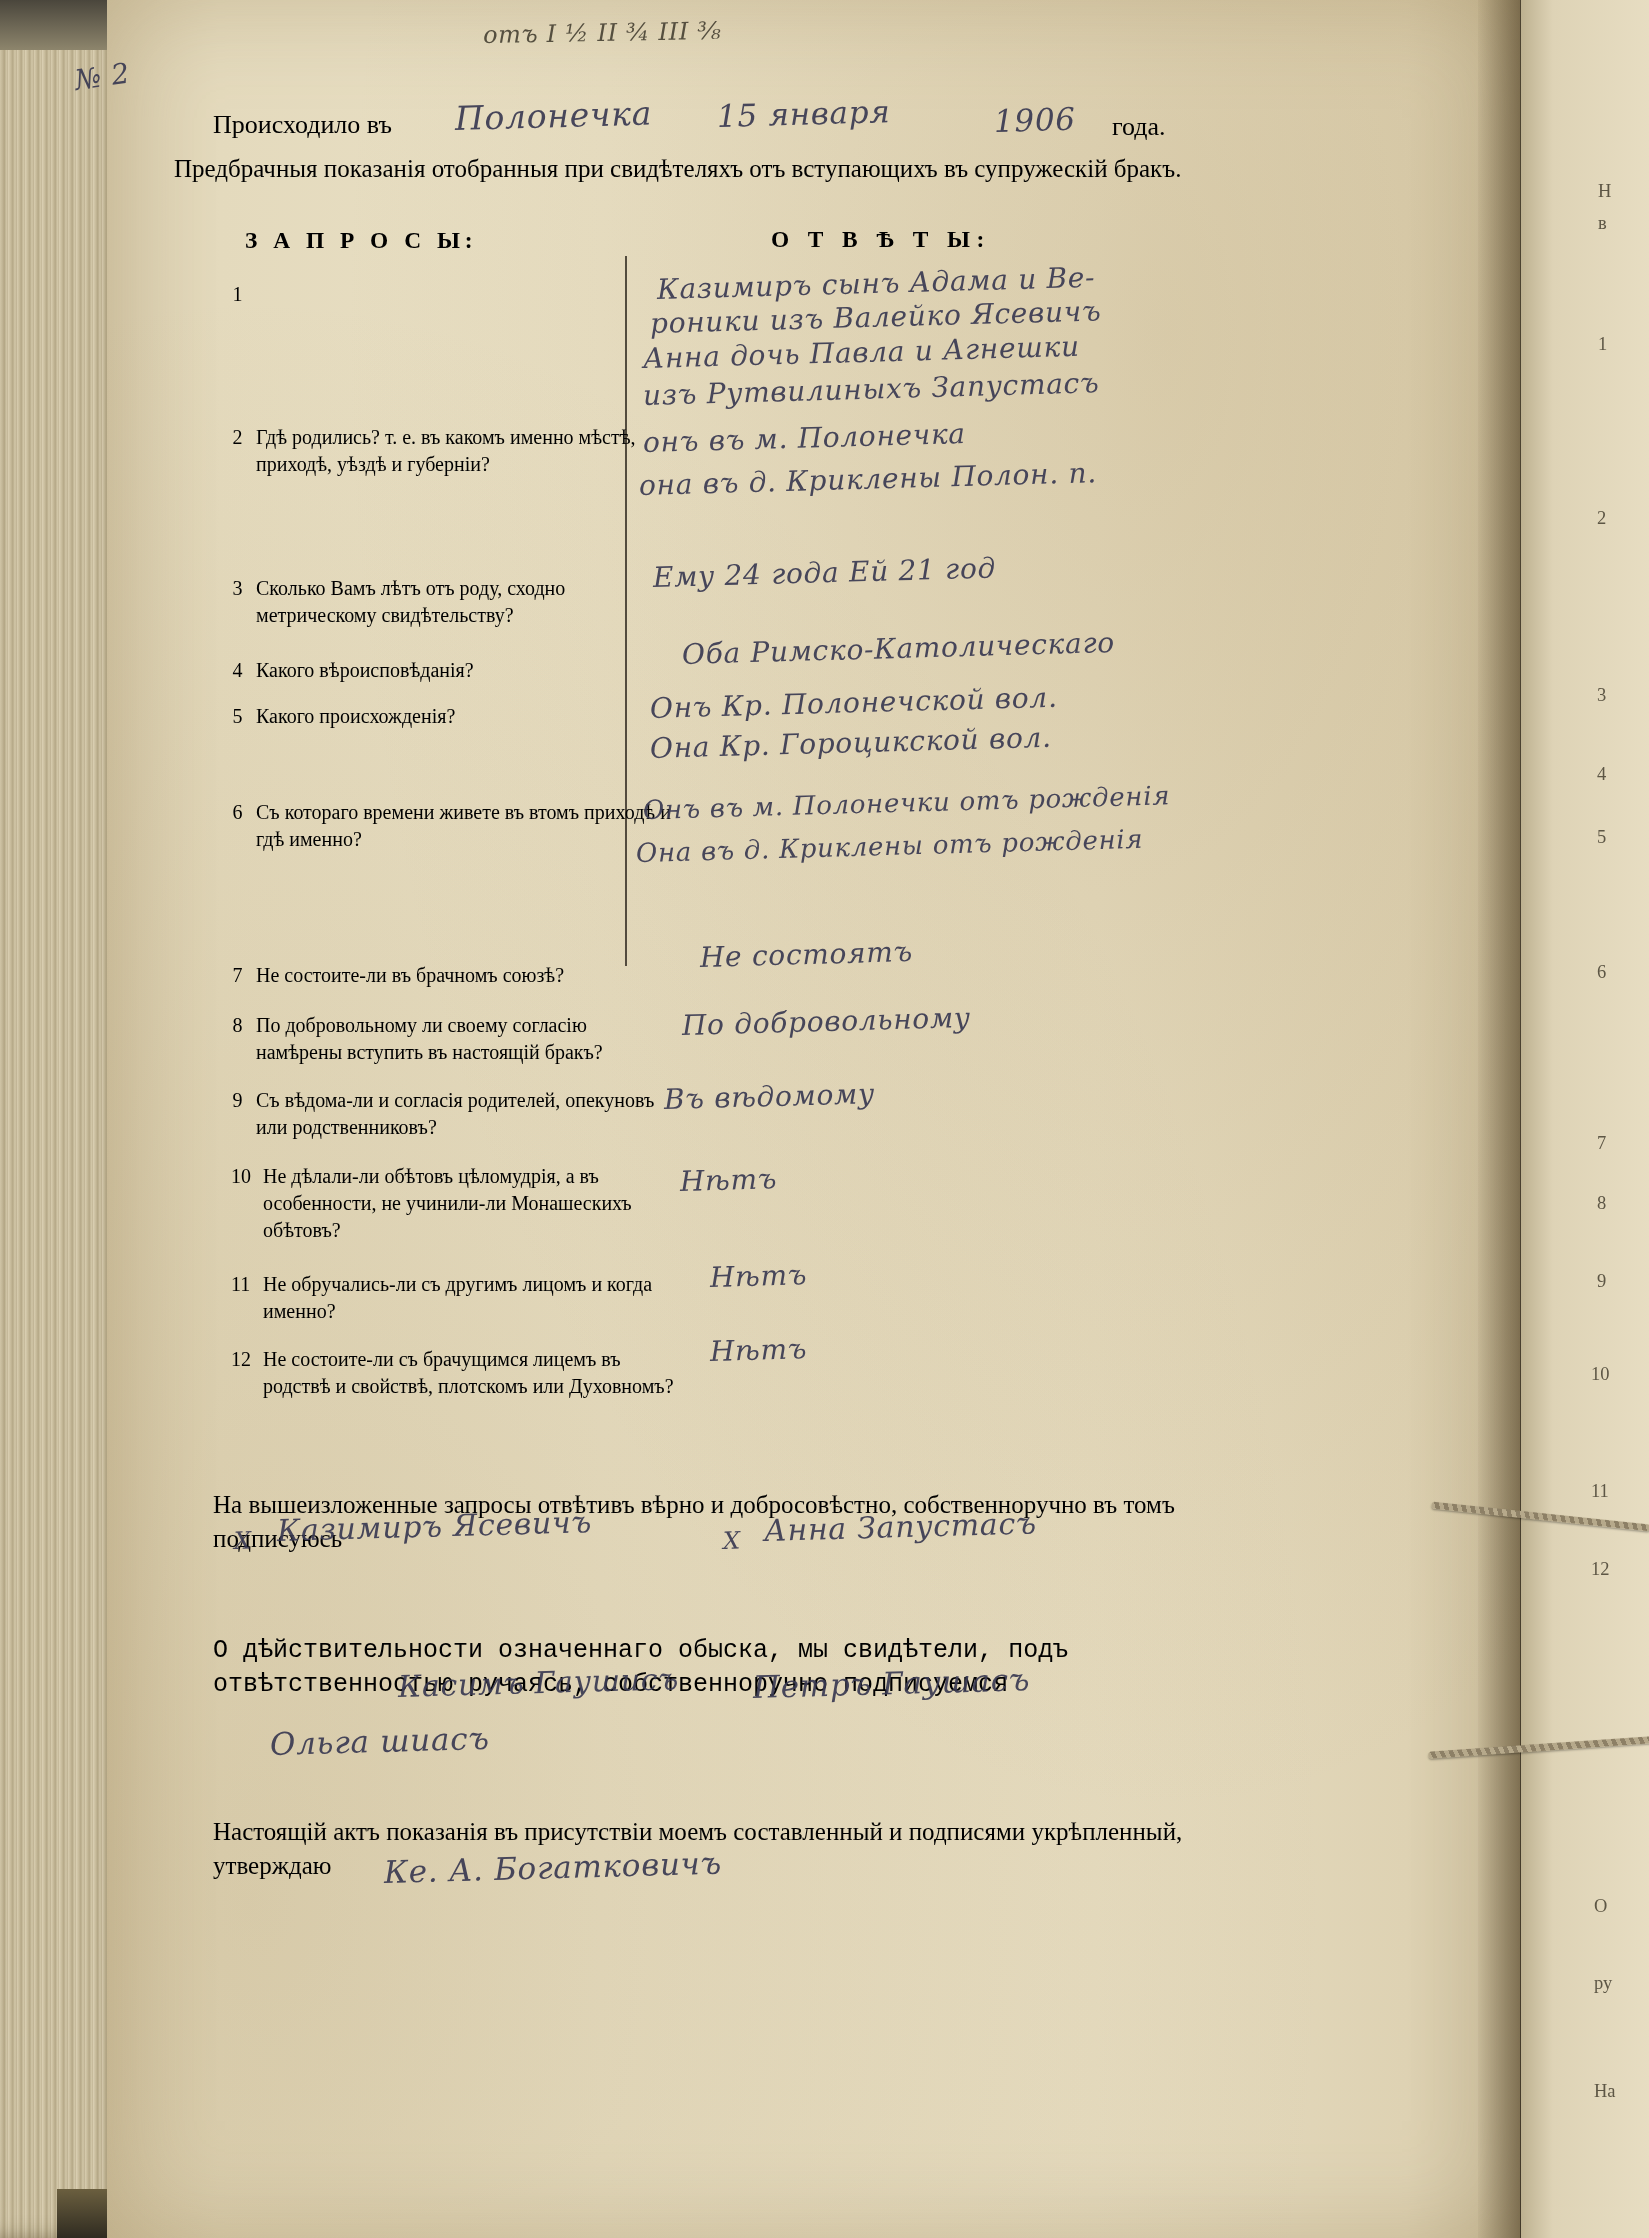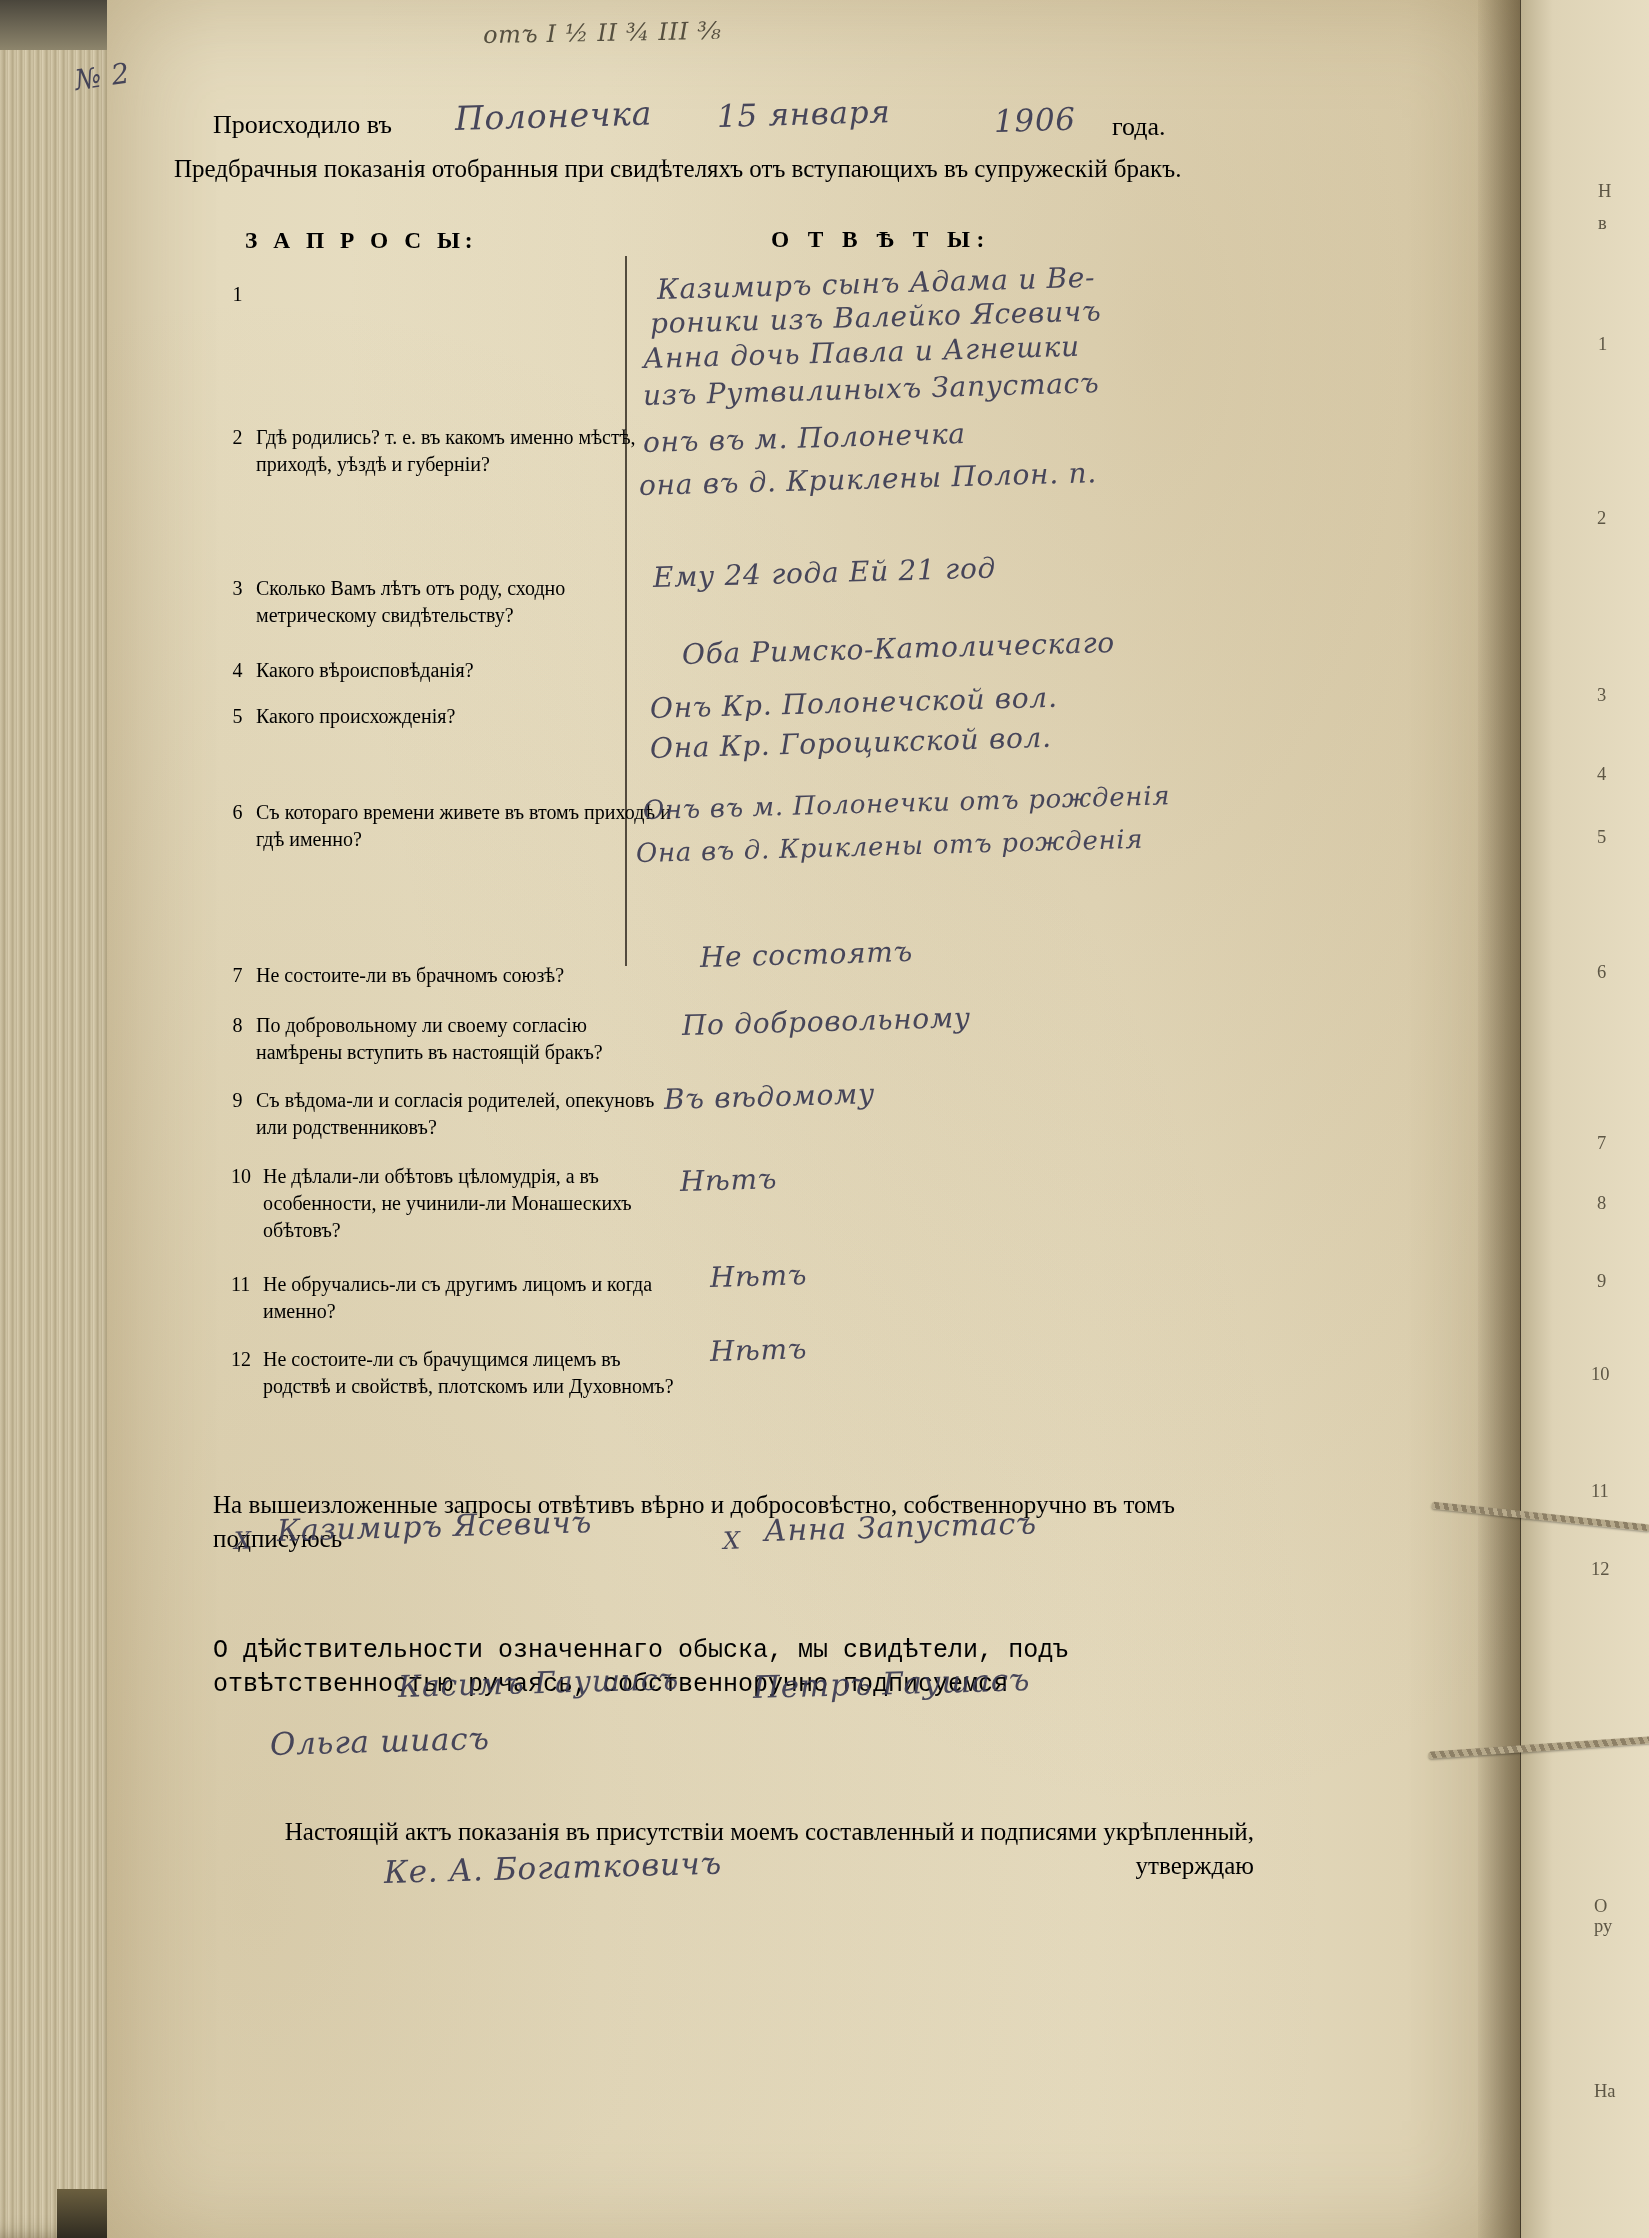--- a/index.html
+++ b/index.html
@@ -318,21 +318,21 @@
     <div class="hand" style="position:absolute; left:277px; top:1513px; font-size:30px;">Казимиръ Ясевичъ</div>
     <div class="hand" style="position:absolute; left:723px; top:1527px; font-size:24px;">X</div>
     <div class="hand" style="position:absolute; left:764px; top:1513px; font-size:30px;">Анна Запустасъ</div>
 
     <div class="print foot-line" style="left:213px; top:1634px; width:1044px;font-family:Liberation Mono, monospace;">О дѣйствительности означеннаго обыска, мы свидѣтели, подъ отвѣтственностью ручаясь, собственноручно подписуемся</div>
 
     <div class="hand" style="position:absolute; left:398px; top:1669px; font-size:30px;">Касимъ Гаушисъ</div>
     <div class="hand" style="position:absolute; left:753px; top:1669px; font-size:31px;">Петръ Гаушасъ</div>
     <div class="hand" style="position:absolute; left:270px; top:1726px; font-size:31px;">Ольга шиасъ</div>
 
-    <div class="print foot-line" style="left:203px; top:1815px; width:1051px;text-align:right;">Настоящій актъ показанія въ присутствіи моемъ составленный и подписями укрѣпленный, утверждаю</div>
+    <div class="print foot-line" style="left:213px; top:1815px; width:1051px;">Настоящій актъ показанія въ присутствіи моемъ составленный и подписями укрѣпленный, утверждаю</div>
     <div class="hand" style="position:absolute; left:384px; top:1854px; font-size:31px;">Ке. А. Богатковичъ</div>
 
     <div class="ghost" style="left:234px; top:305px;">&nbsp;</div>
 
     <div class="thread" style="left:1431px; top:1513px; width:220px; transform:rotate(6deg);"></div>
     <div class="thread" style="left:1428px; top:1744px; width:224px; transform:rotate(-4deg);"></div>
 
     <div class="rp" style="left:1598px; top:181px;">Н</div>
     <div class="rp" style="left:1598px; top:213px;">в</div>
 
@@ -343,18 +343,18 @@
     <div class="rp" style="left:1597px; top:827px;">5</div>
     <div class="rp" style="left:1597px; top:962px;">6</div>
     <div class="rp" style="left:1597px; top:1133px;">7</div>
     <div class="rp" style="left:1597px; top:1193px;">8</div>
     <div class="rp" style="left:1597px; top:1271px;">9</div>
     <div class="rp" style="left:1591px; top:1364px;">10</div>
     <div class="rp" style="left:1591px; top:1481px;">11</div>
     <div class="rp" style="left:1591px; top:1559px;">12</div>
 
     <div class="rp" style="left:1594px; top:1896px;">О</div>
-    <div class="rp" style="left:1594px; top:1916px;">ру</div>
+    <div class="rp" style="left:1594px; top:1973px;">ру</div>
     <div class="rp" style="left:1594px; top:2081px;">На</div>
 
   </div>
 </div>
 
 
 </body></html>

